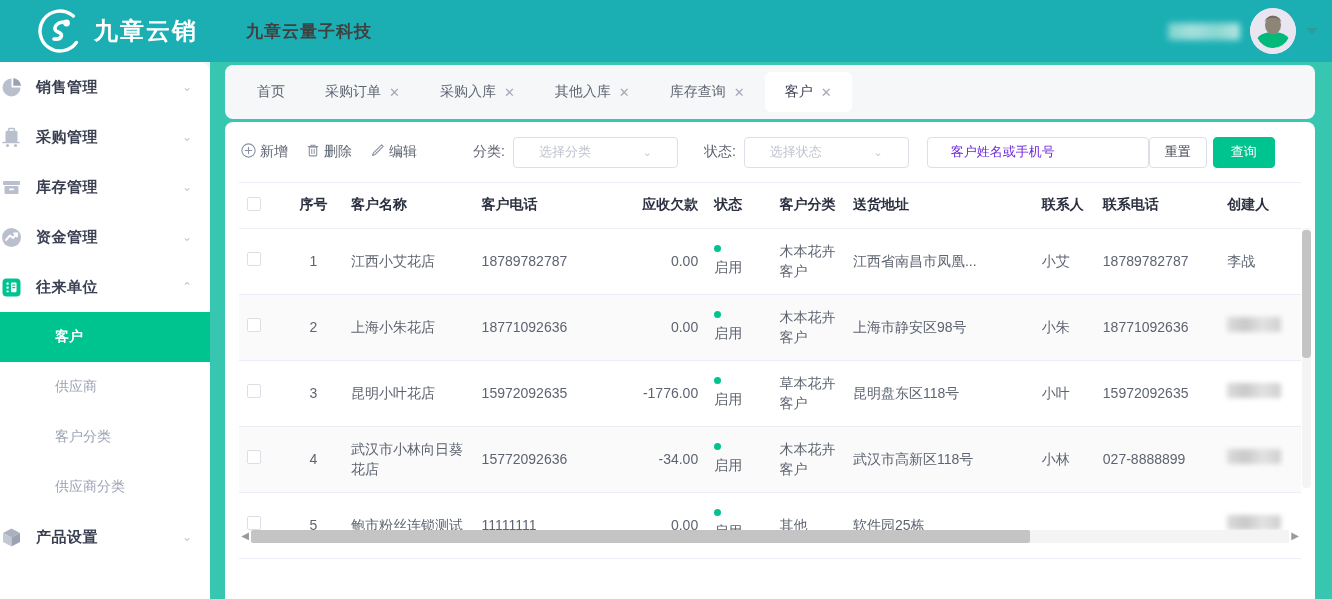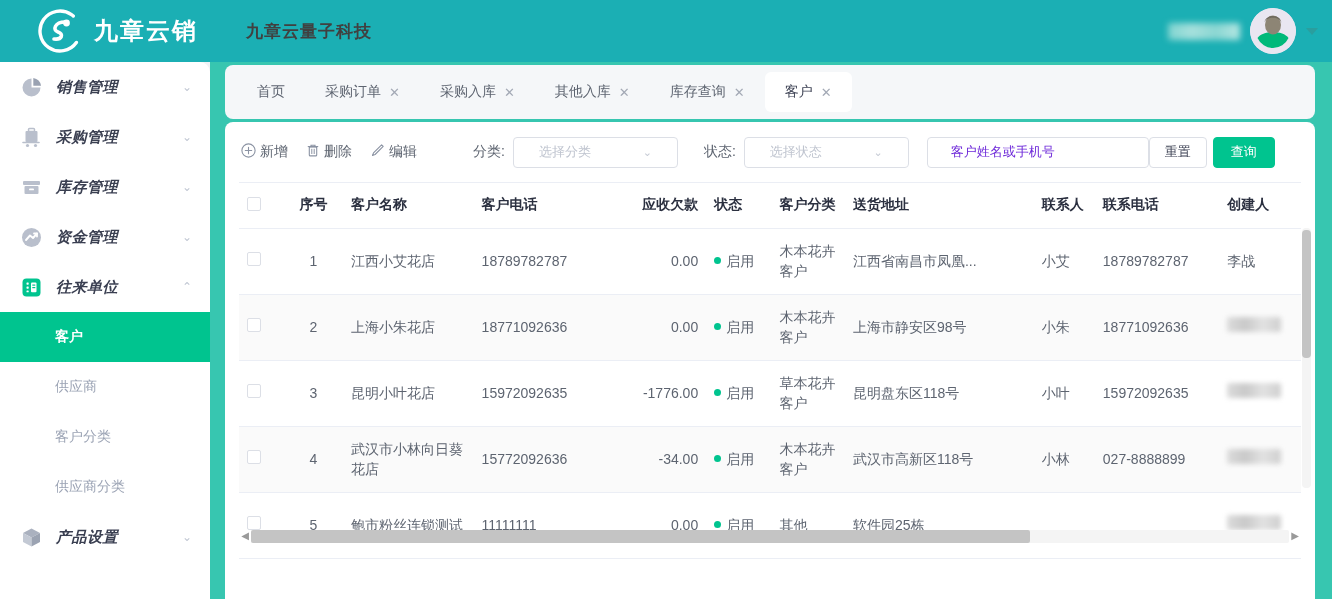--- a/index.html
+++ b/index.html
@@ -49,21 +49,21 @@
 
   
   .sidebar {
     position: absolute; top: 62px; left: 0; width: 210px; height: 537px;
     background: #ffffff;
     border-top-right-radius: 10px;
     overflow: hidden;
   }
   .menu-item {
     height: 50px; display: flex; align-items: center;
-    padding-left: 20px; cursor: pointer; position: relative; font-style: italic;
+    cursor: pointer; position: relative;
   }
   .menu-icon {
     width: 22px; height: 22px; margin-right: 14px;
     display: flex; align-items: center; justify-content: center;
     flex-shrink: 0;
   }
   .menu-label { font-size: 15px; color: #3a3f51; font-weight: bold; letter-spacing: .5px; }
   .menu-item.active-parent .menu-label { color: #3a3f51; }
   .chev {
     margin-left: auto; margin-right: 18px;
@@ -166,21 +166,21 @@
   .c-status { width: 64px; }
   .c-cat    { width: 72px; }
   .c-addr   { width: 185px; }
   .c-contact{ width: 60px; }
   .c-ctel   { width: 122px; }
   .c-creator{ width: 80px; }
   .chk {
     width: 14px; height: 14px; border: 1px solid #dcdfe6; border-radius: 2px;
     background: #fff; display: inline-block; cursor: pointer;
   }
-  .status-cell { display: flex; align-items: center; gap: 5px; white-space: nowrap; }
+  .status-cell { display: flex; align-items: flex-start; gap: 5px; white-space: nowrap; flex-direction: column; }
   .dot { width: 7px; height: 7px; border-radius: 50%; background: #00c48f; flex-shrink: 0; }
   .ellip { overflow: hidden; text-overflow: ellipsis; white-space: nowrap; }
   .blurcell {
     display: inline-block; width: 54px; height: 15px; border-radius: 2px;
     background: linear-gradient(90deg,#dcdcdc,#c9c9c9,#e2e2e2,#cfcfcf);
     filter: blur(2.5px);
   }
 
   
   .vscroll {

